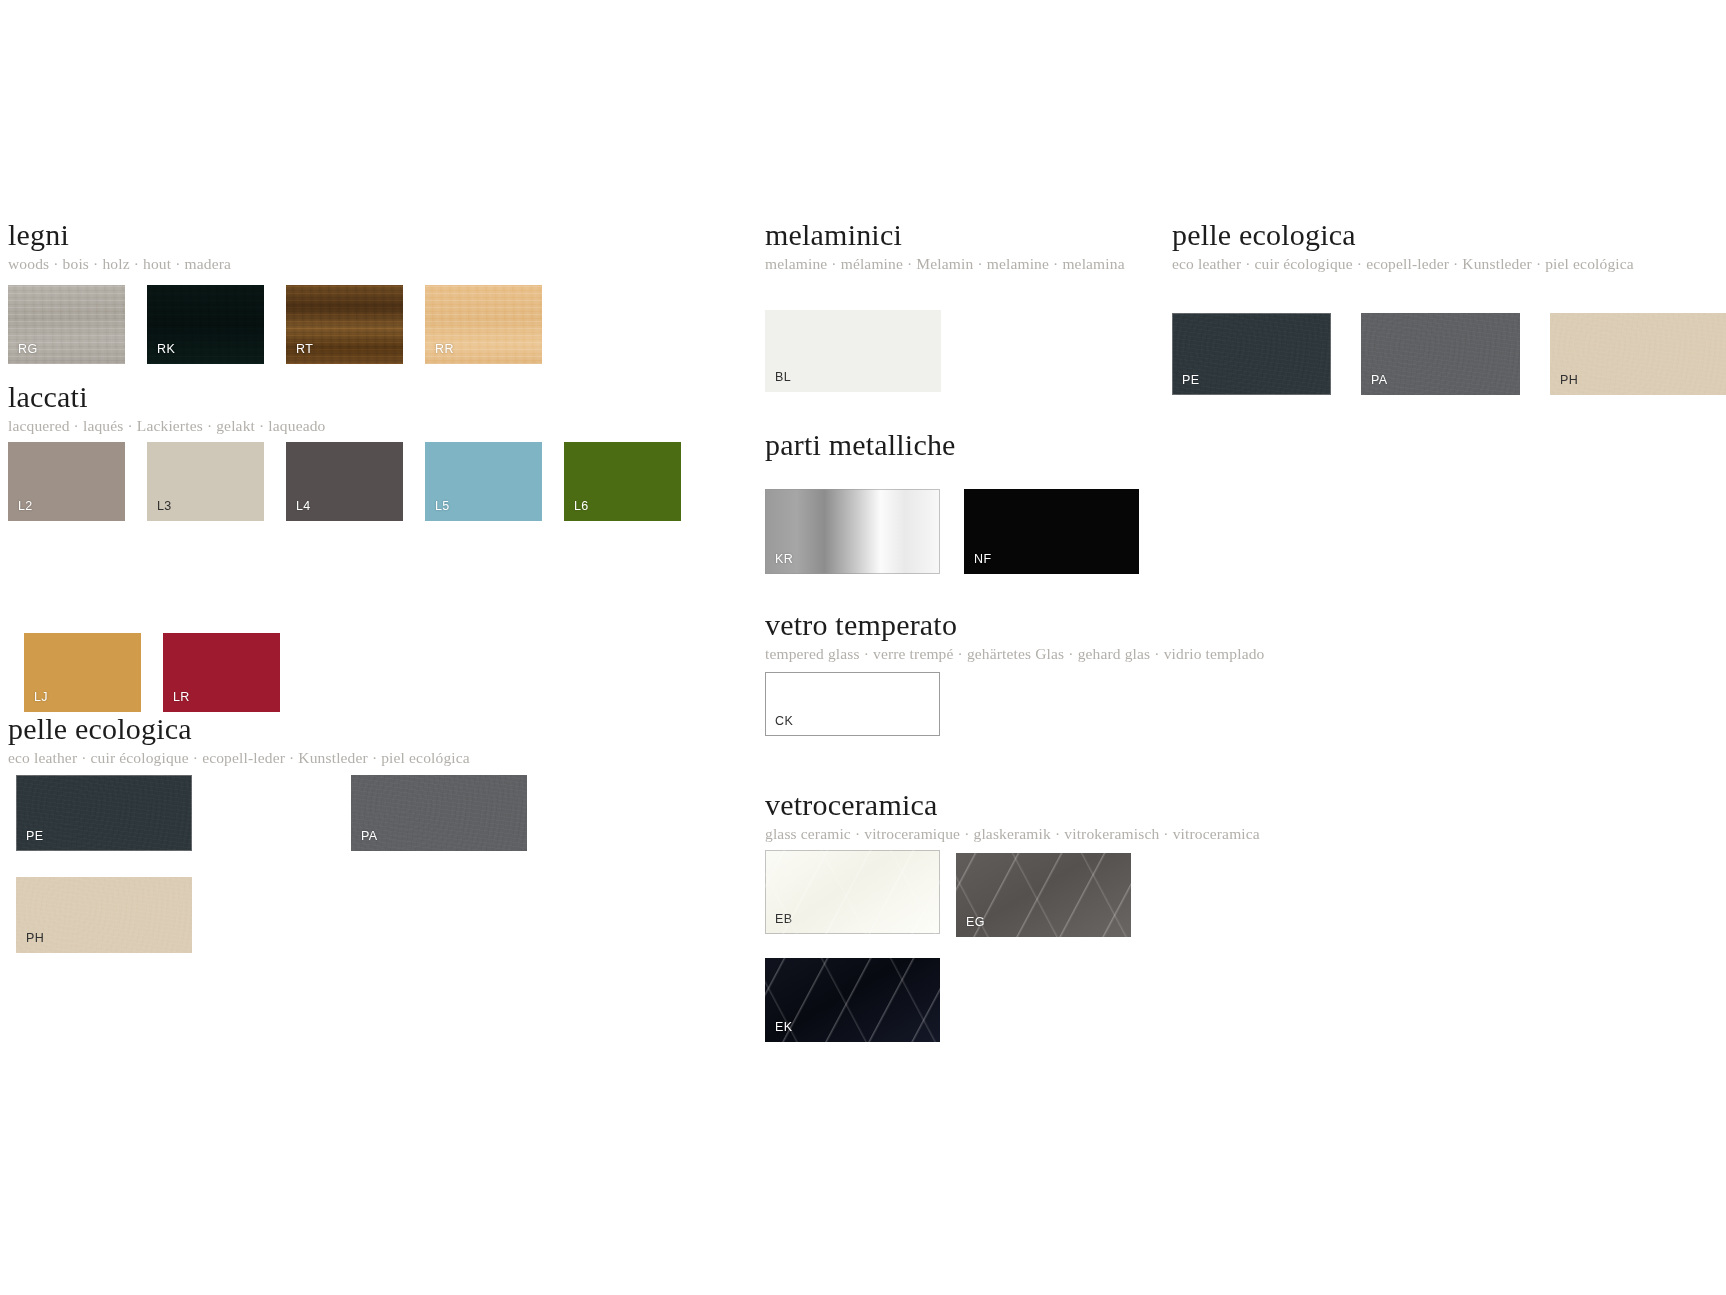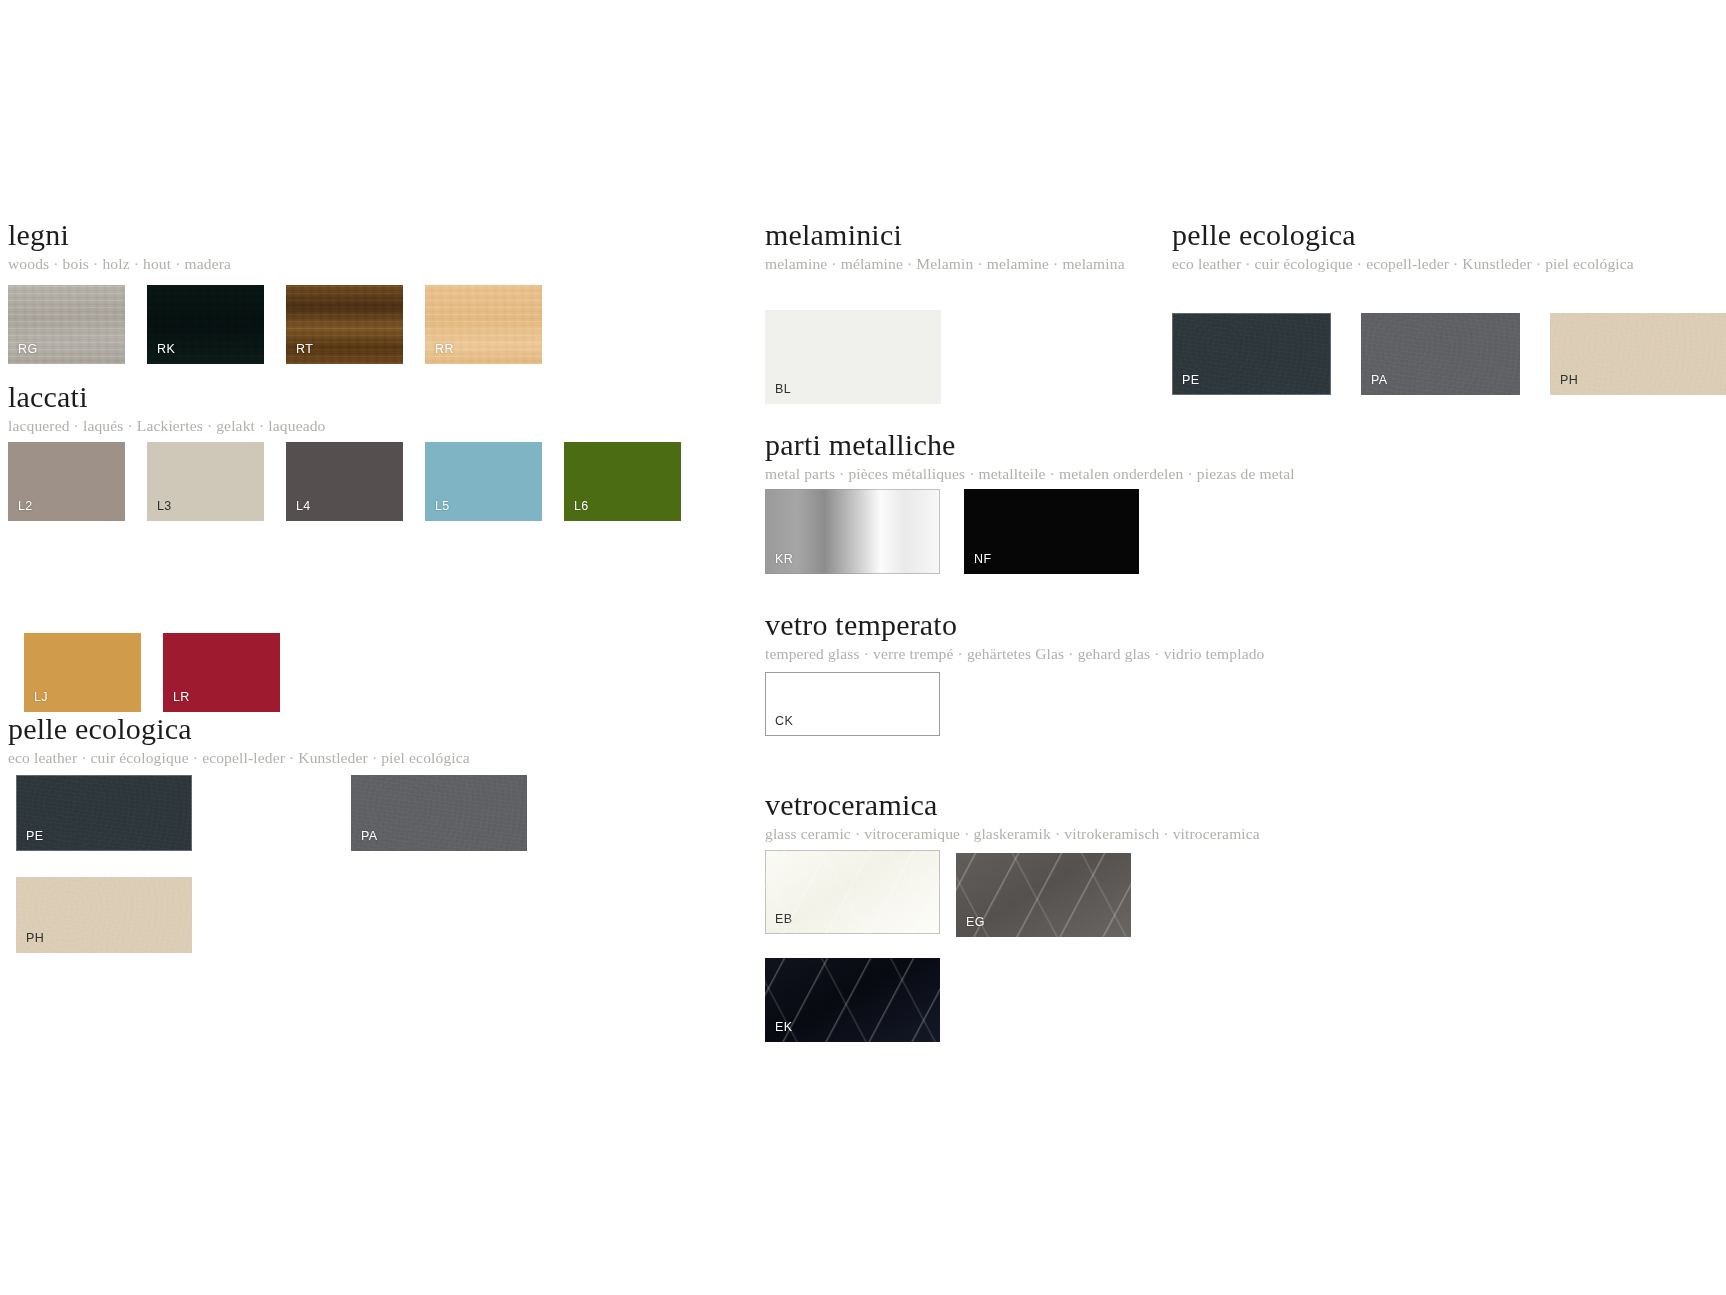--- a/index.html
+++ b/index.html
@@ -288,28 +288,27 @@
       <span class="code dark">PH</span>
     </div>
   </div>
 
   <div class="block" style="left:765px; top:218px;">
     <div class="sect-title">melaminici</div>
     <div class="sect-sub">melamine · mélamine · Melamin · melamine · melamina</div>
   </div>
 
   <div class="block" style="left:765px; top:310px;">
-    <div class="swatch f-BL" style="width:176px;height:94px;">
+    <div class="swatch f-BL" style="width:176px;height:82px;">
       <span class="code dark">BL</span>
     </div>
   </div>
 
   <div class="block" style="left:765px; top:428px;">
     <div class="sect-title">parti metalliche</div>
-    <div class="sect-sub">metal parts · pièces métalliques · metallteile · metalen onderdelen · piezas de metal</div>
   </div>
 
   <div class="block" style="left:765px; top:489px;">
     <div class="swatch f-KR hairline" style="position:absolute;left:0;top:0;width:175px;height:85px;">
       <span class="code">KR</span>
     </div>
     <div class="swatch f-NF" style="position:absolute;left:199px;top:0;width:175px;height:85px;">
       <span class="code">NF</span>
     </div>
   </div>

